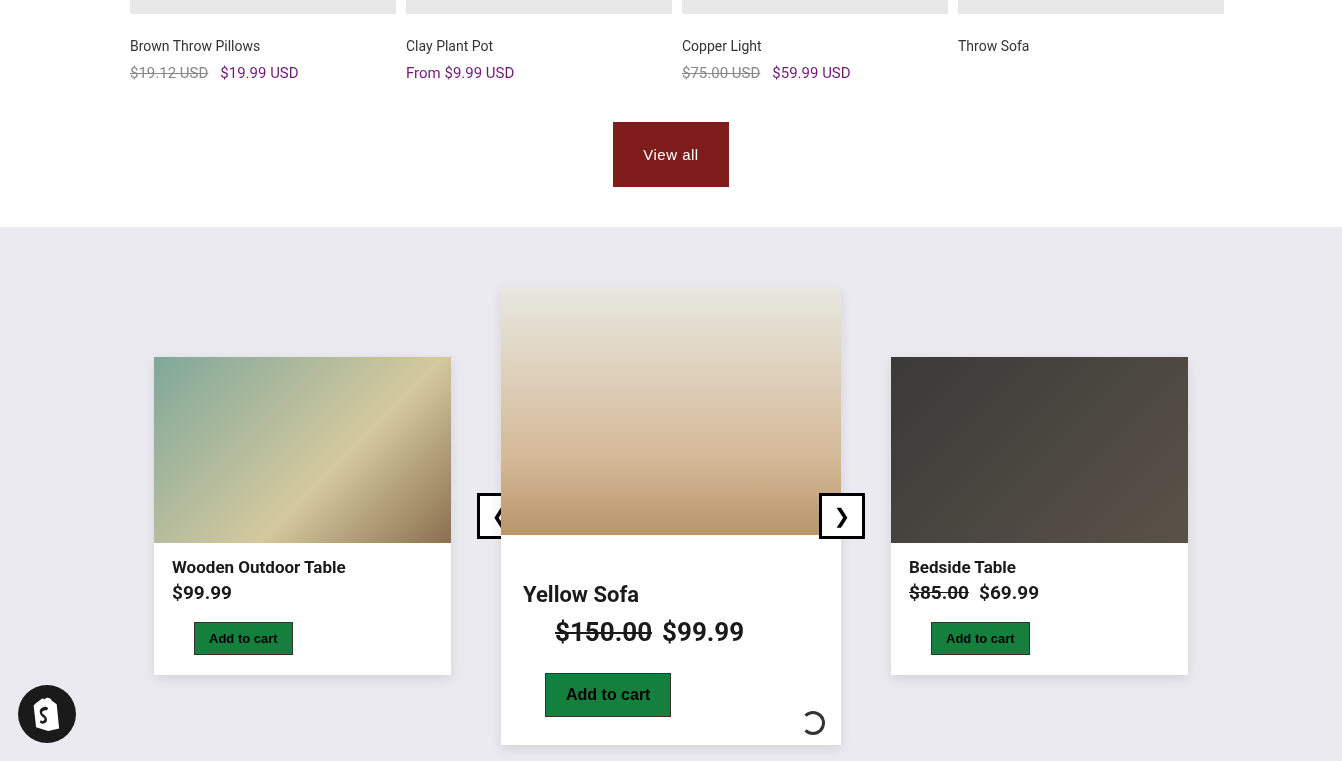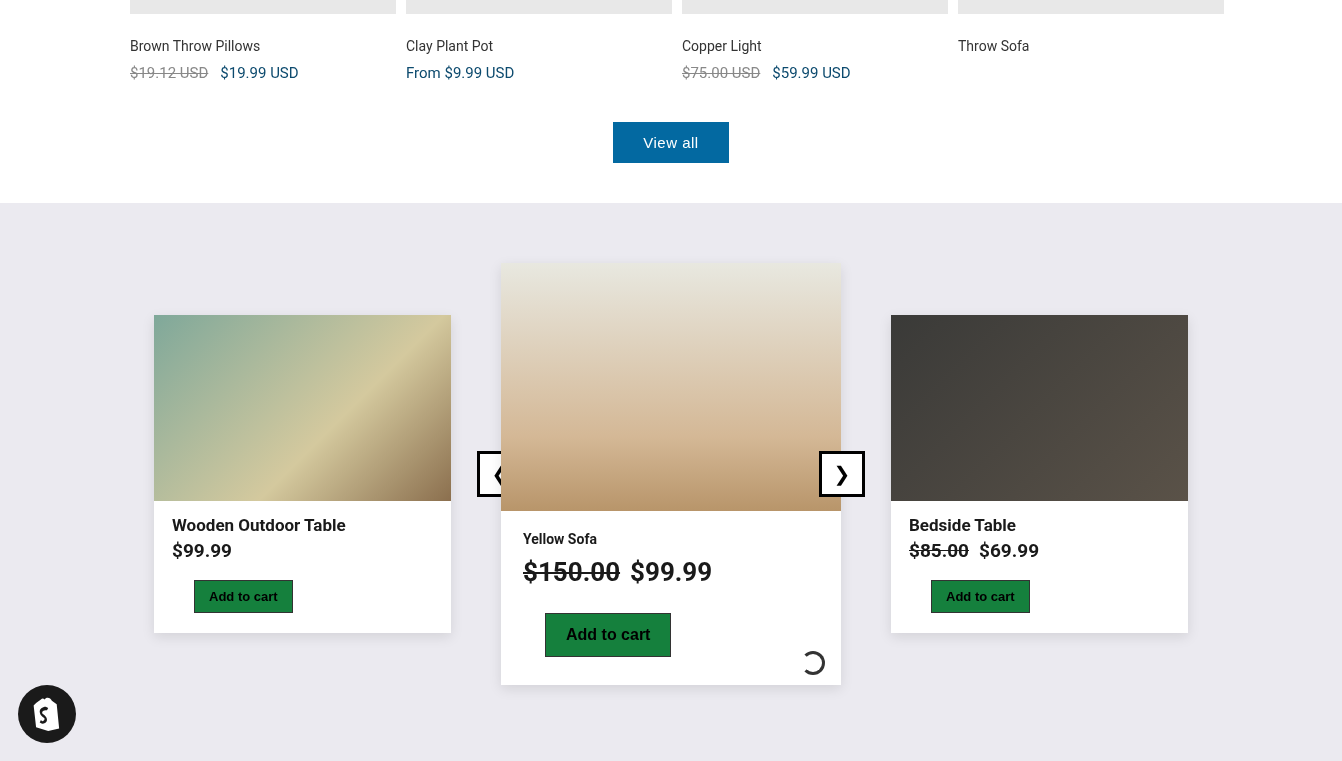--- a/index.html
+++ b/index.html
@@ -5,23 +5,23 @@
     * { margin: 0; padding: 0; box-sizing: border-box; }
     body { font-family: -apple-system, BlinkMacSystemFont, "Segoe UI", Roboto, sans-serif; background: #fff; width: 1342px; }
     
     .top-section { padding: 0 118px 40px; }
     .product-grid { display: grid; grid-template-columns: repeat(4, 1fr); gap: 10px; margin-left: 12px; }
     .product-item { }
     .product-image { width: 100%; height: 14px; background: #e8e8e8; position: relative; }
     .product-title { font-size: 14px; color: #333; margin-top: 24px; font-weight: 400; }
     .price-row { margin-top: 10px; font-size: 15px; }
     .old-price { text-decoration: line-through; color: #888; margin-right: 12px; }
-    .new-price { color: #0c4a6e; }
+    .new-price { color: #701a75; }
     
-    .view-all-btn { display: block; margin: 40px auto 0; padding: 12px 30px; background: #0369a1; color: #fff; border: none; font-size: 15px; cursor: pointer; letter-spacing: 0.5px; }
+    .view-all-btn { display: block; margin: 40px auto 0; padding: 24px 30px; background: #7f1d1d; color: #fff; border: none; font-size: 15px; cursor: pointer; letter-spacing: 0.5px; }
     
     .carousel-section { background: #ebeaf0; padding: 60px 0 80px; position: relative; overflow: hidden; }
     .carousel { display: flex; justify-content: center; align-items: center; gap: 50px; position: relative; }
     
     .card { background: #fff; box-shadow: 0 4px 12px rgba(0,0,0,0.1); position: relative; }
     .card-small { width: 297px; }
     .card-large { width: 340px; }
     
     .card-image { width: 100%; background: #ccc; }
     .card-small .card-image { height: 186px; }
@@ -29,25 +29,25 @@
     
     .img-outdoor { background: linear-gradient(135deg, #7fa89a 0%, #d4c99e 60%, #8b6f4e 100%); position: relative; overflow: hidden; }
     .img-sofa { background: linear-gradient(180deg, #e8e8e0 0%, #d4b896 70%, #b8956a 100%); position: relative; overflow: hidden; }
     .img-bedside { background: linear-gradient(135deg, #3a3a38 0%, #5a5248 100%); position: relative; overflow: hidden; }
     
     .card-content { padding: 14px 18px 20px; }
     .card-large .card-content { padding: 20px 22px 28px; }
     
     .card-title { font-weight: 700; color: #1a1a1a; }
     .card-small .card-title { font-size: 17px; }
-    .card-large .card-title { font-size: 14px; }
+    .card-large .card-title { font-size: 22px; margin-top: 27px; }
     
     .card-price { font-weight: 700; color: #1a1a1a; margin-top: 4px; }
     .card-small .card-price { font-size: 19px; }
-    .card-large .card-price { font-size: 26px; margin-top: 10px; }
+    .card-large .card-price { font-size: 26px; margin-top: 10px; margin-left: 32px; }
     
     .strike { text-decoration: line-through; margin-right: 10px; }
     
     .add-cart-btn { margin-top: 18px; padding: 8px 14px; background: #15803d; border: 1px solid #333; font-weight: 600; cursor: pointer; font-size: 13px; margin-left: 22px; }
     .card-large .add-cart-btn { padding: 12px 20px; font-size: 16px; margin-top: 26px; }
     
     .nav-arrow { position: absolute; top: 50%; transform: translateY(-50%); width: 46px; height: 46px; background: #fff; border: 3px solid #000; cursor: pointer; display: flex; align-items: center; justify-content: center; font-size: 20px; }
     .nav-prev { left: -24px; }
     .nav-next { right: -24px; }
     

